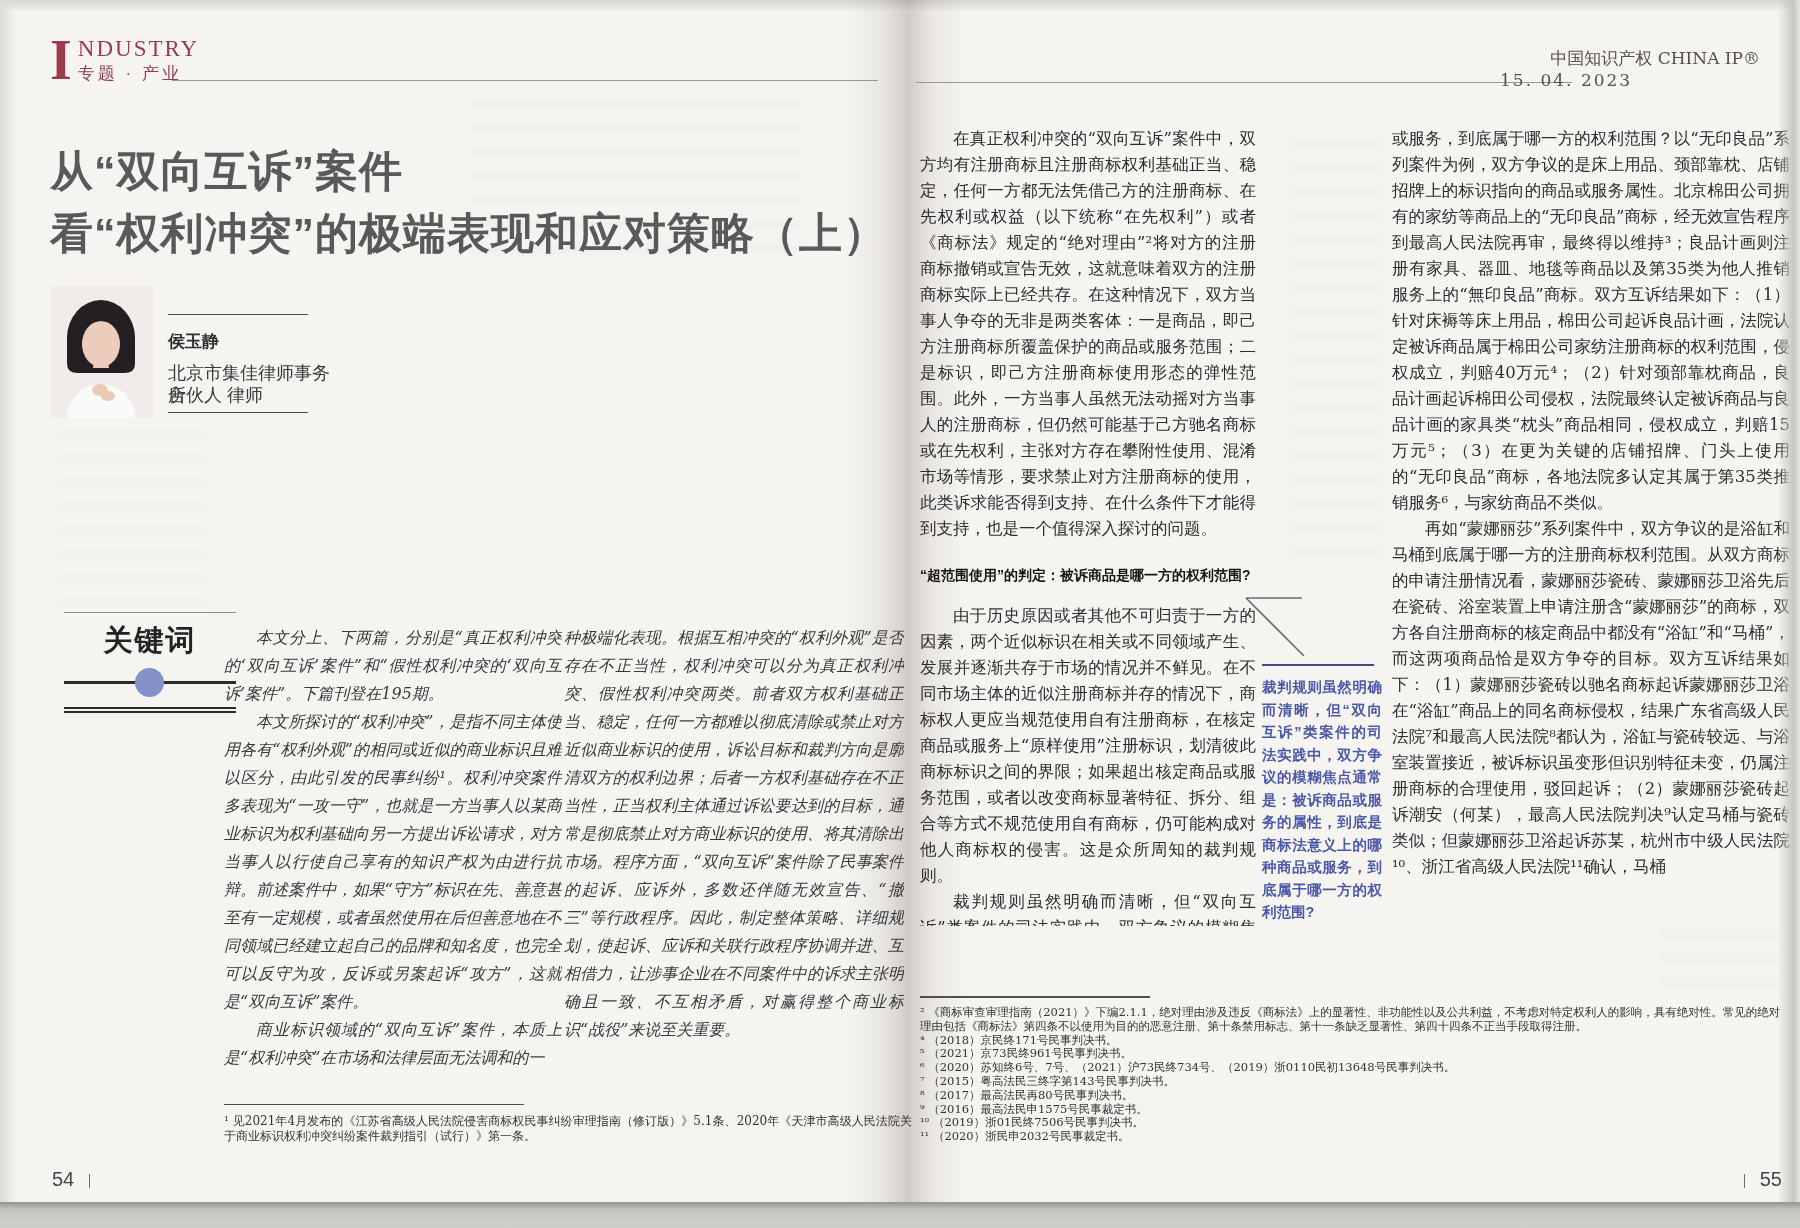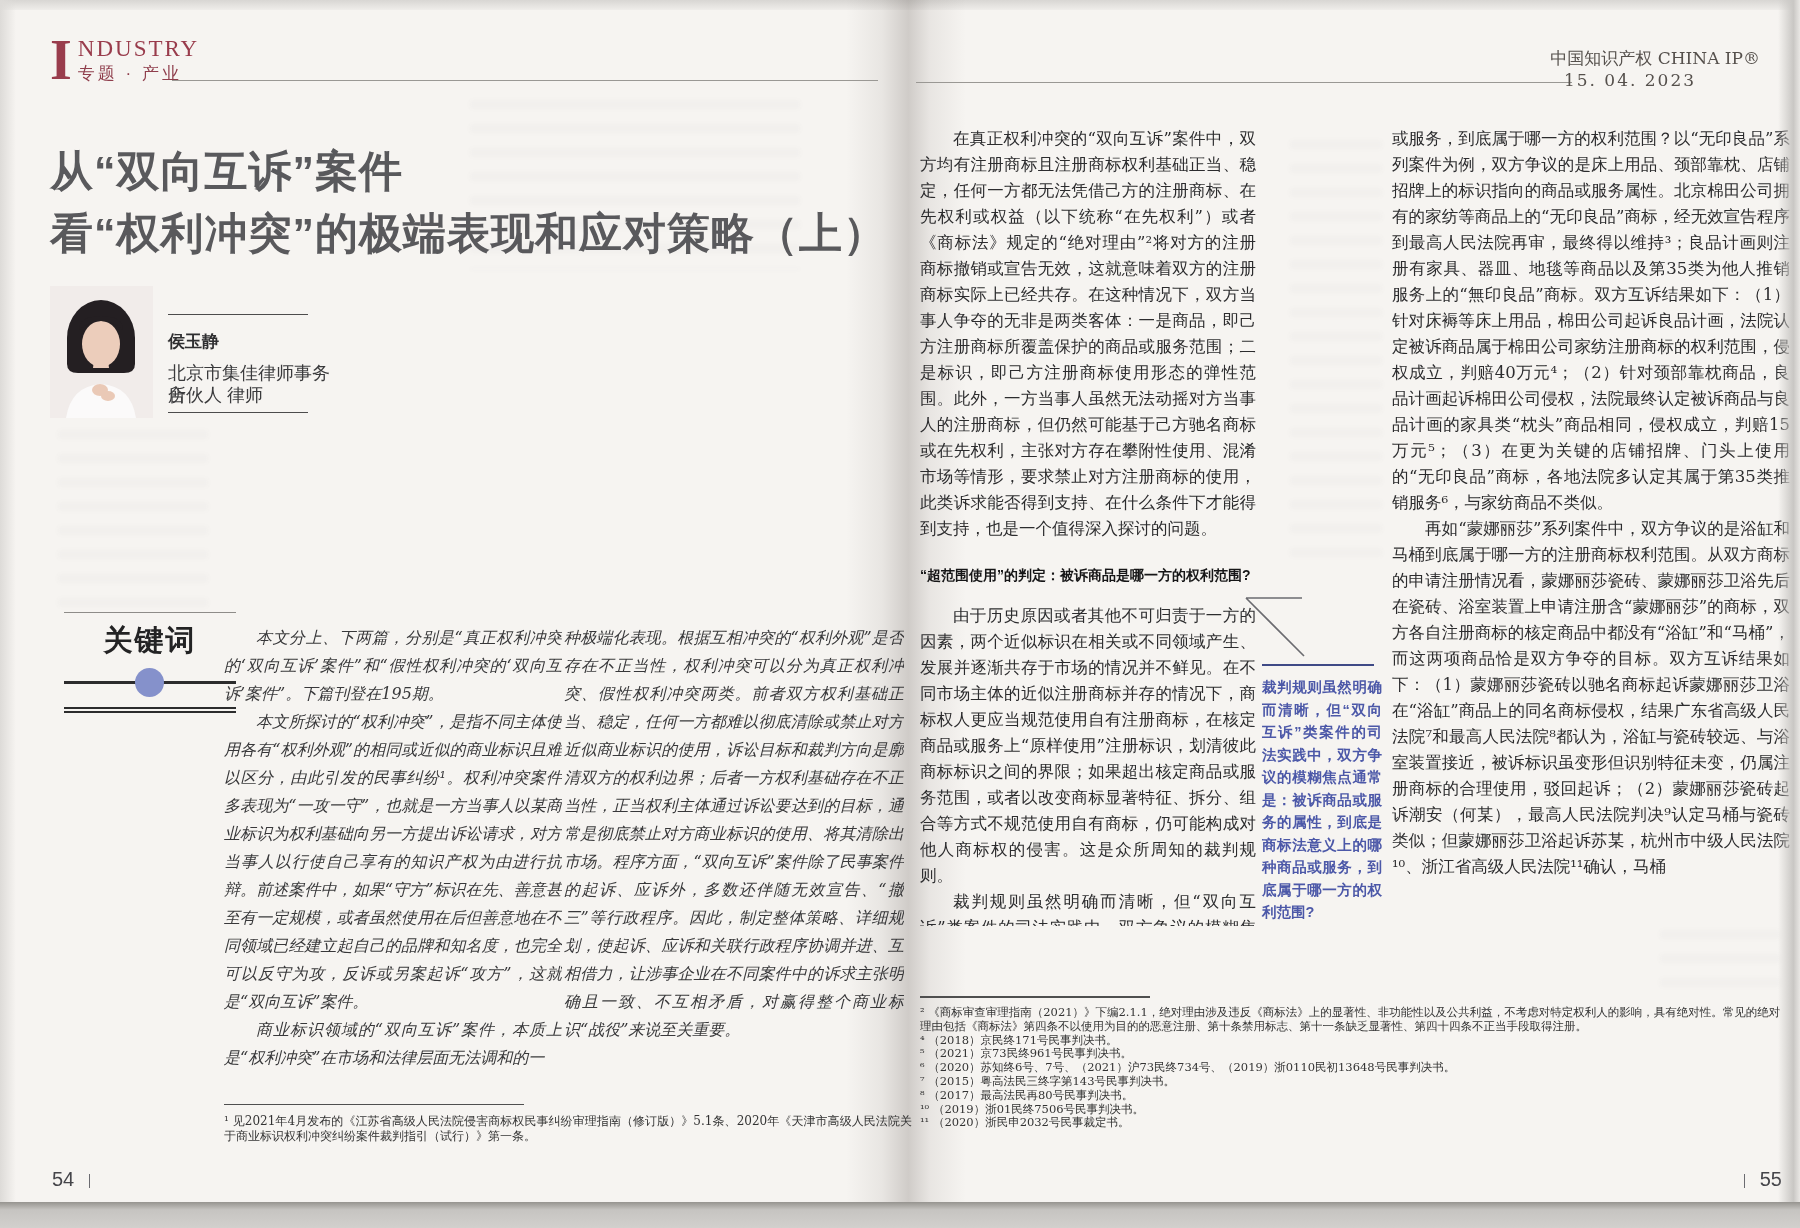--- a/index.html
+++ b/index.html
@@ -13,21 +13,21 @@
   .edge-bottom{left:0;top:1202px;width:1800px;height:26px;background:linear-gradient(180deg,#96948f,#c6c4c1 30%,#d2d0cd);}
   .gutter{left:846px;top:0;width:120px;height:1202px;
           background:linear-gradient(90deg,rgba(0,0,0,0) 0%,rgba(70,60,55,.08) 30%,rgba(70,60,55,.22) 52%,rgba(70,60,55,.08) 70%,rgba(0,0,0,0) 100%);}
   .ghost{opacity:.55;filter:blur(2px);background:repeating-linear-gradient(180deg,rgba(90,90,105,.055) 0 9px,rgba(0,0,0,0) 9px 24px);}
   
   .m-initial{font-family:"Liberation Serif",serif;font-size:56px;font-weight:bold;color:#993c4c;line-height:48px;}
   .m-word{font-family:"Liberation Serif",serif;font-size:23px;letter-spacing:2px;color:#993c4c;}
   .m-cn{font-family:"Liberation Sans",sans-serif;font-size:17px;letter-spacing:3px;color:#8f3e4c;}
   .rule{background:#9a9894;height:1px;}
   .jr-head{font-size:17px;color:#55504c;text-align:right;line-height:21px;}
-  .jr-date{font-size:17px;color:#55504c;text-align:center;letter-spacing:2px;}
+  .jr-date{font-size:17px;color:#55504c;text-align:left;letter-spacing:2px;}
   
   .title{font-family:"Liberation Sans",sans-serif;font-weight:bold;color:#59595c;font-size:43px;line-height:62px;letter-spacing:1px;white-space:nowrap;}
   .a-name{font-family:"Liberation Sans",sans-serif;font-weight:bold;font-size:17px;color:#2e2e30;}
   .a-line{font-family:"Liberation Sans",sans-serif;font-size:18px;color:#3a3a3c;line-height:22px;}
   .a-rule{height:1px;background:#4c4c4c;width:140px;}
   .kw-box{left:64px;top:612px;width:172px;border-top:1px solid #8e8c89;}
   .kw-title{font-family:"Liberation Sans",sans-serif;font-weight:bold;font-size:29px;color:#232324;text-align:center;margin-top:8px;letter-spacing:2px;}
   .kw-linewrap{position:relative;height:30px;margin-top:6px;}
   .kw-line{position:absolute;left:0;right:0;top:14px;height:3px;background:#2c2c2d;}
   .kw-dot{position:absolute;left:71px;top:1px;width:29px;height:29px;border-radius:50%;background:#8591cb;}
@@ -135,20 +135,21 @@
   </div>
 
   <div class="abs" style="left:920px;top:996px;width:230px;height:2px;background:#4f4f4f;"></div>
   <div class="abs" style="left:920px;top:1006px;width:866px;">
     <div class="fn-r">² 《商标审查审理指南（2021）》下编2.1.1，绝对理由涉及违反《商标法》上的显著性、非功能性以及公共利益，不考虑对特定权利人的影响，具有绝对性。常见的绝对理由包括《商标法》第四条不以使用为目的的恶意注册、第十条禁用标志、第十一条缺乏显著性、第四十四条不正当手段取得注册。</div>
     <div class="fn-r">⁴ （2018）京民终171号民事判决书。</div>
     <div class="fn-r">⁵ （2021）京73民终961号民事判决书。</div>
     <div class="fn-r">⁶ （2020）苏知终6号、7号、（2021）沪73民终734号、（2019）浙0110民初13648号民事判决书。</div>
     <div class="fn-r">⁷ （2015）粤高法民三终字第143号民事判决书。</div>
     <div class="fn-r">⁸ （2017）最高法民再80号民事判决书。</div>
+    <div class="fn-r">⁹ （2016）最高法民申1575号民事裁定书。</div>
     <div class="fn-r">¹⁰ （2019）浙01民终7506号民事判决书。</div>
     <div class="fn-r">¹¹ （2020）浙民申2032号民事裁定书。</div>
   </div>
 
   <div class="abs folio" style="left:1712px;top:1168px;width:70px;text-align:right;">
     <span class="fbar" style="margin-right:9px;"></span>
     <span>55</span>
   </div>
 
   <div class="abs edge-left"></div>

